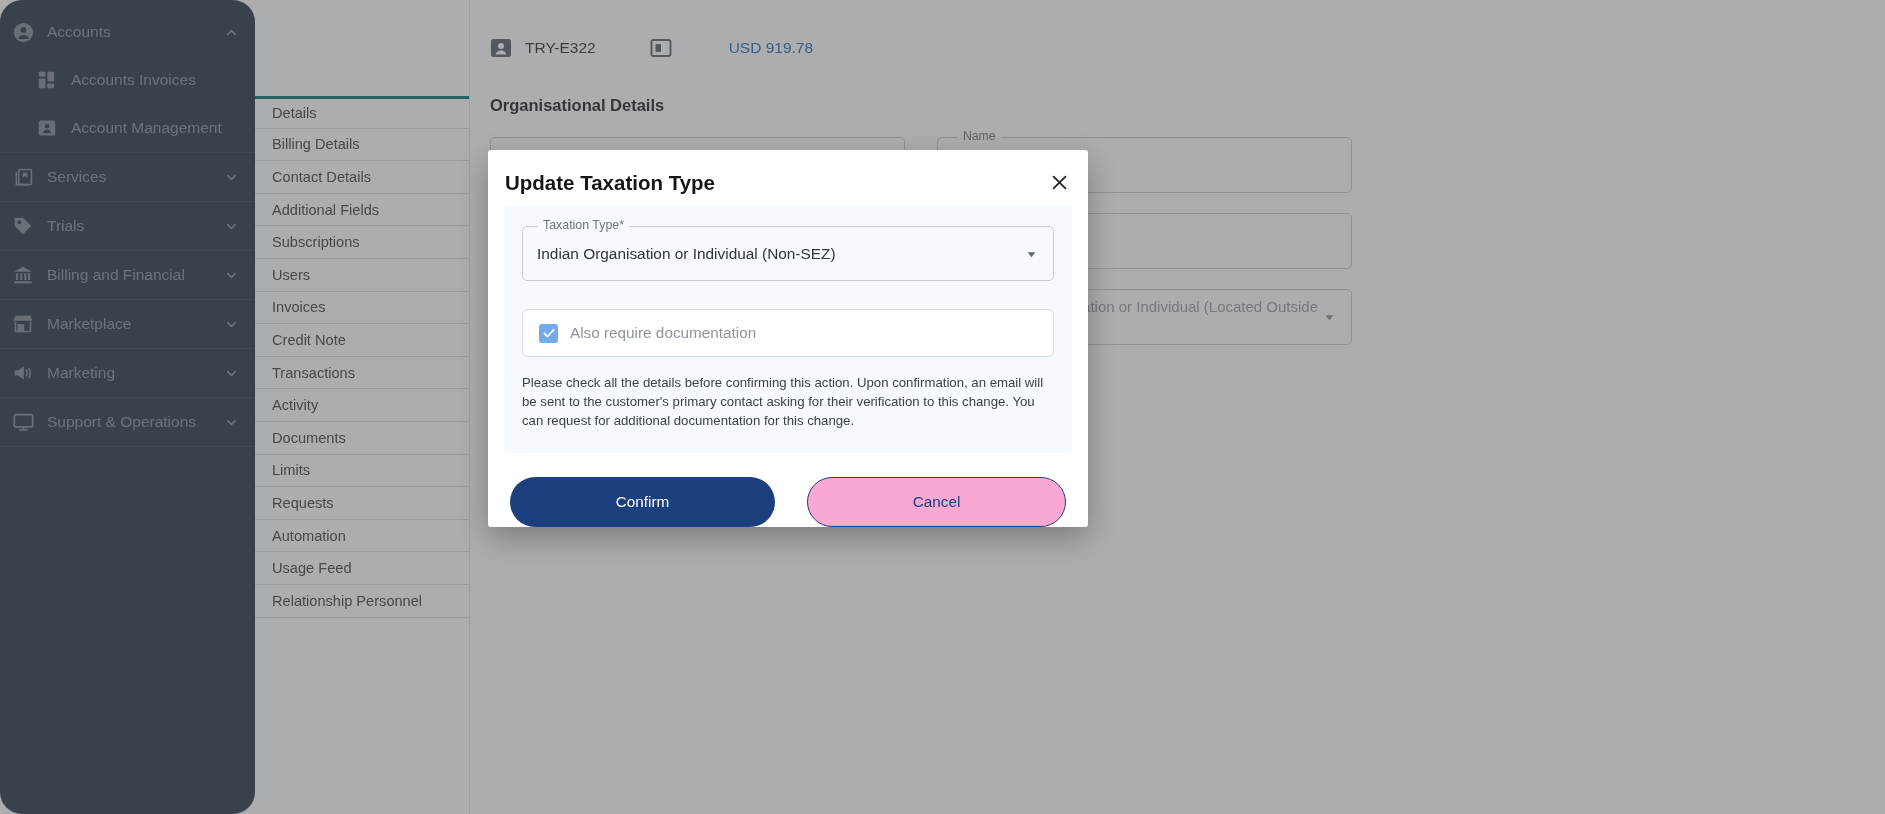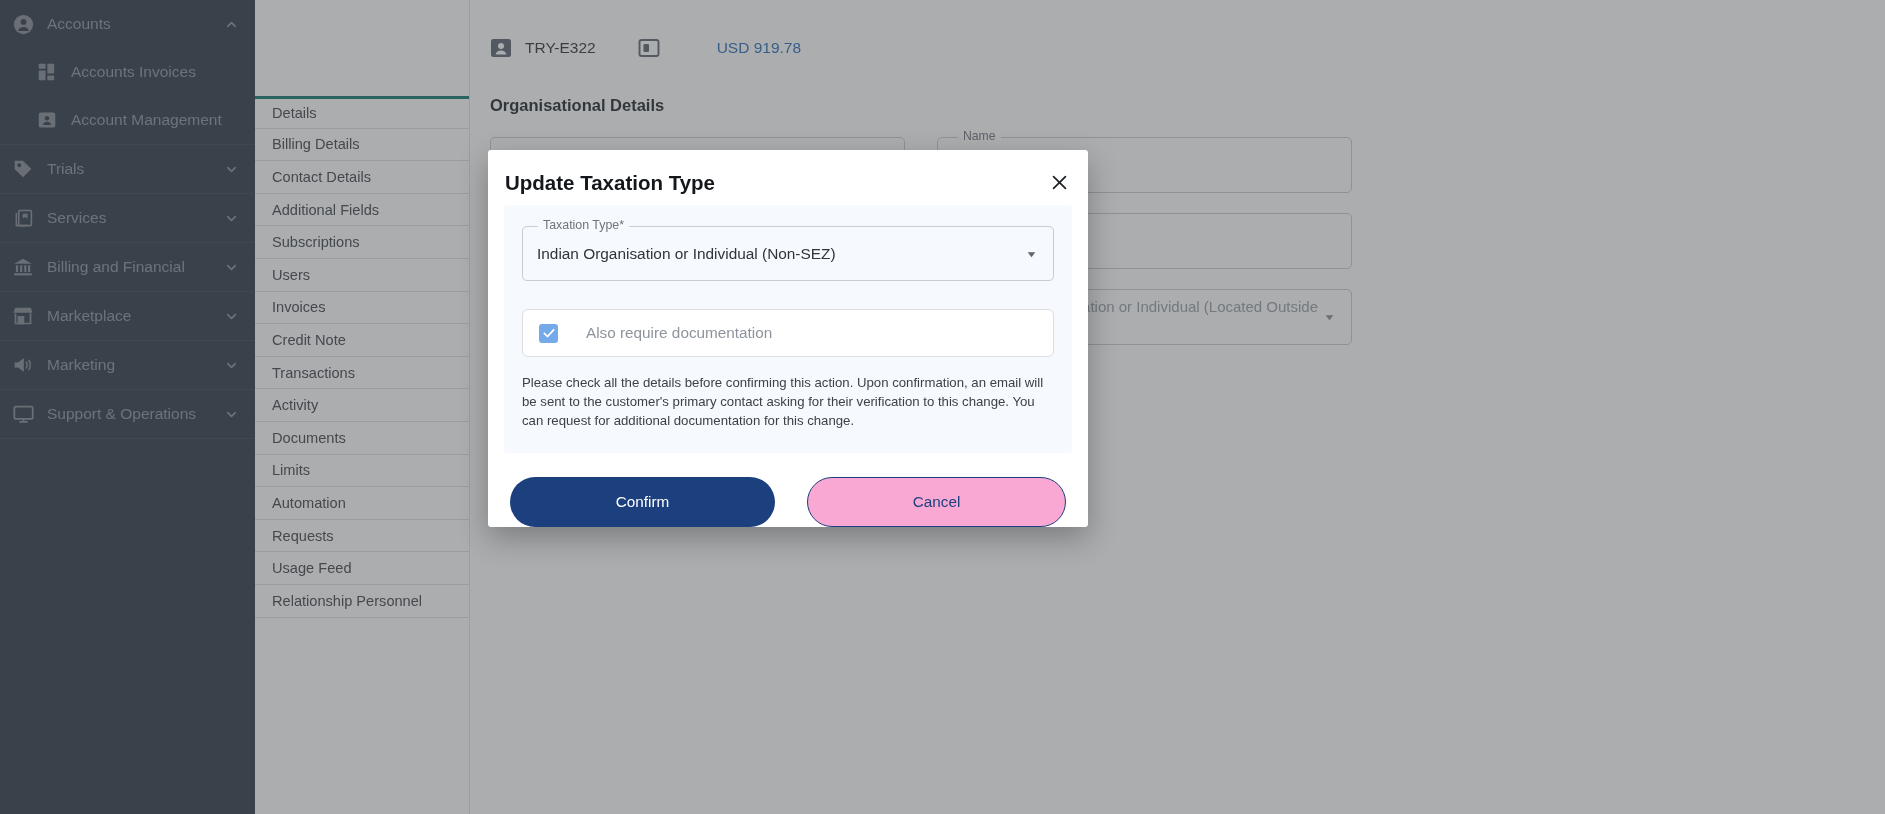--- a/index.html
+++ b/index.html
@@ -8,22 +8,23 @@
     font-family: "Liberation Sans", sans-serif;
     background: #ffffff;
     overflow: hidden;
   }
   .app { position: relative; width: 1885px; height: 814px; display: flex; }
 
   
   .sidebar {
     width: 255px; height: 814px; flex: 0 0 255px;
     background: #2e3a47;
-    padding-top: 0px;
+    padding-top: 8px;
     overflow: hidden;
+    border-radius: 22px;
   }
   .nav-group { border-bottom: 1px solid #3a4654; }
   .nav-row {
     display: flex; align-items: center;
     height: 48px; padding: 0 16px 0 12px;
     color: #8d949c; font-size: 15.5px;
     cursor: pointer; position: relative;
   }
   .nav-row .ico {
     width: 22px; height: 22px; flex: 0 0 22px;
@@ -53,21 +54,21 @@
     font-size: 14.6px; color: #41464b;
     border-bottom: 1px solid #e0e0e0;
     cursor: pointer; white-space: nowrap;
   }
   .tab-item.first { border-top: 3px solid #0f766e; text-align: right; }
 
   
   .main { flex: 1; height: 814px; background: #fff; position: relative; }
   .crumbbar {
     height: 96px; display: flex; align-items: center;
-    padding-left: 18px; gap: 0px;
+    padding-left: 18px; gap: 12px;
   }
   .crumb {
     display: flex; align-items: center; gap: 11px;
     padding-right: 40px;
   }
   .crumb .cico {
     width: 26px; height: 26px;
     display: flex; align-items: center; justify-content: center;
     color: #5c6570;
   }
@@ -167,21 +168,21 @@
   }
   .m-field .fbox .val { flex: 1; }
   .m-field .fbox .caret { width: 14px; height: 14px; color: #5c6570; }
 
   .check-row {
     margin-top: 28px;
     height: 48px;
     border: 1px solid #dadde1; border-radius: 6px;
     background: #ffffff;
     display: flex; align-items: center;
-    padding: 0 16px; gap: 28px;
+    padding: 0 16px; gap: 12px;
     cursor: pointer;
   }
   .cbox {
     width: 19px; height: 19px; flex: 0 0 19px;
     background: #74a9ea; border-radius: 3px;
     display: flex; align-items: center; justify-content: center;
   }
   .cbox svg { display: block; }
   .check-label { font-size: 15.3px; color: #8d949c; }
 
@@ -251,44 +252,44 @@
               </svg>
           </span>
           <span class="label">Account Management</span>
         </div>
       </div>
     </div>
 
     <div class="nav-group">
       <div class="nav-row">
         <span class="ico">
-          <svg width="20" height="20" viewBox="0 0 24 24" fill="currentColor">
-              <path d="M2 2h10l10 10-10 10L2 12z"></path>
-              <circle cx="7.5" cy="7.5" r="2.3" fill="#2e3a47"></circle>
-            </svg>
-        </span>
-        <span class="label">Trials</span>
-        <span class="chev">
-          <svg width="15" height="15" viewBox="0 0 24 24" fill="none" stroke="currentColor" stroke-width="2.4" stroke-linecap="round" stroke-linejoin="round">
-              <polyline points="6 9 12 15 18 9"></polyline>
-            </svg>
-        </span>
-      </div>
-    </div>
-
-    <div class="nav-group">
-      <div class="nav-row">
-        <span class="ico">
           <svg width="19" height="19" viewBox="0 0 24 24" fill="none" stroke="currentColor" stroke-width="1.9">
               <rect x="6" y="2" width="16" height="19" rx="1.5"></rect>
               <path d="M3 5v16h14"></path>
               <path d="M11 6h6v6l-3-2-3 2z" fill="currentColor" stroke="none"></path>
             </svg>
         </span>
         <span class="label">Services</span>
+        <span class="chev">
+          <svg width="15" height="15" viewBox="0 0 24 24" fill="none" stroke="currentColor" stroke-width="2.4" stroke-linecap="round" stroke-linejoin="round">
+              <polyline points="6 9 12 15 18 9"></polyline>
+            </svg>
+        </span>
+      </div>
+    </div>
+
+    <div class="nav-group">
+      <div class="nav-row">
+        <span class="ico">
+          <svg width="20" height="20" viewBox="0 0 24 24" fill="currentColor">
+              <path d="M2 2h10l10 10-10 10L2 12z"></path>
+              <circle cx="7.5" cy="7.5" r="2.3" fill="#2e3a47"></circle>
+            </svg>
+        </span>
+        <span class="label">Trials</span>
         <span class="chev">
           <svg width="15" height="15" viewBox="0 0 24 24" fill="none" stroke="currentColor" stroke-width="2.4" stroke-linecap="round" stroke-linejoin="round">
               <polyline points="6 9 12 15 18 9"></polyline>
             </svg>
         </span>
       </div>
     </div>
 
     <div class="nav-group">
       <div class="nav-row">
@@ -373,22 +374,22 @@
     <div class="tab-item">Contact Details</div>
     <div class="tab-item">Additional Fields</div>
     <div class="tab-item">Subscriptions</div>
     <div class="tab-item">Users</div>
     <div class="tab-item">Invoices</div>
     <div class="tab-item">Credit Note</div>
     <div class="tab-item">Transactions</div>
     <div class="tab-item">Activity</div>
     <div class="tab-item">Documents</div>
     <div class="tab-item">Limits</div>
+    <div class="tab-item">Requests</div>
     <div class="tab-item">Automation</div>
-    <div class="tab-item">Requests</div>
     <div class="tab-item">Usage Feed</div>
     <div class="tab-item">Relationship Personnel</div>
   </div>
 
   <div class="main">
 
     <div class="crumbbar">
       <div class="crumb">
         <span class="cico">
           <svg width="24" height="24" viewBox="0 0 24 24" fill="currentColor">

